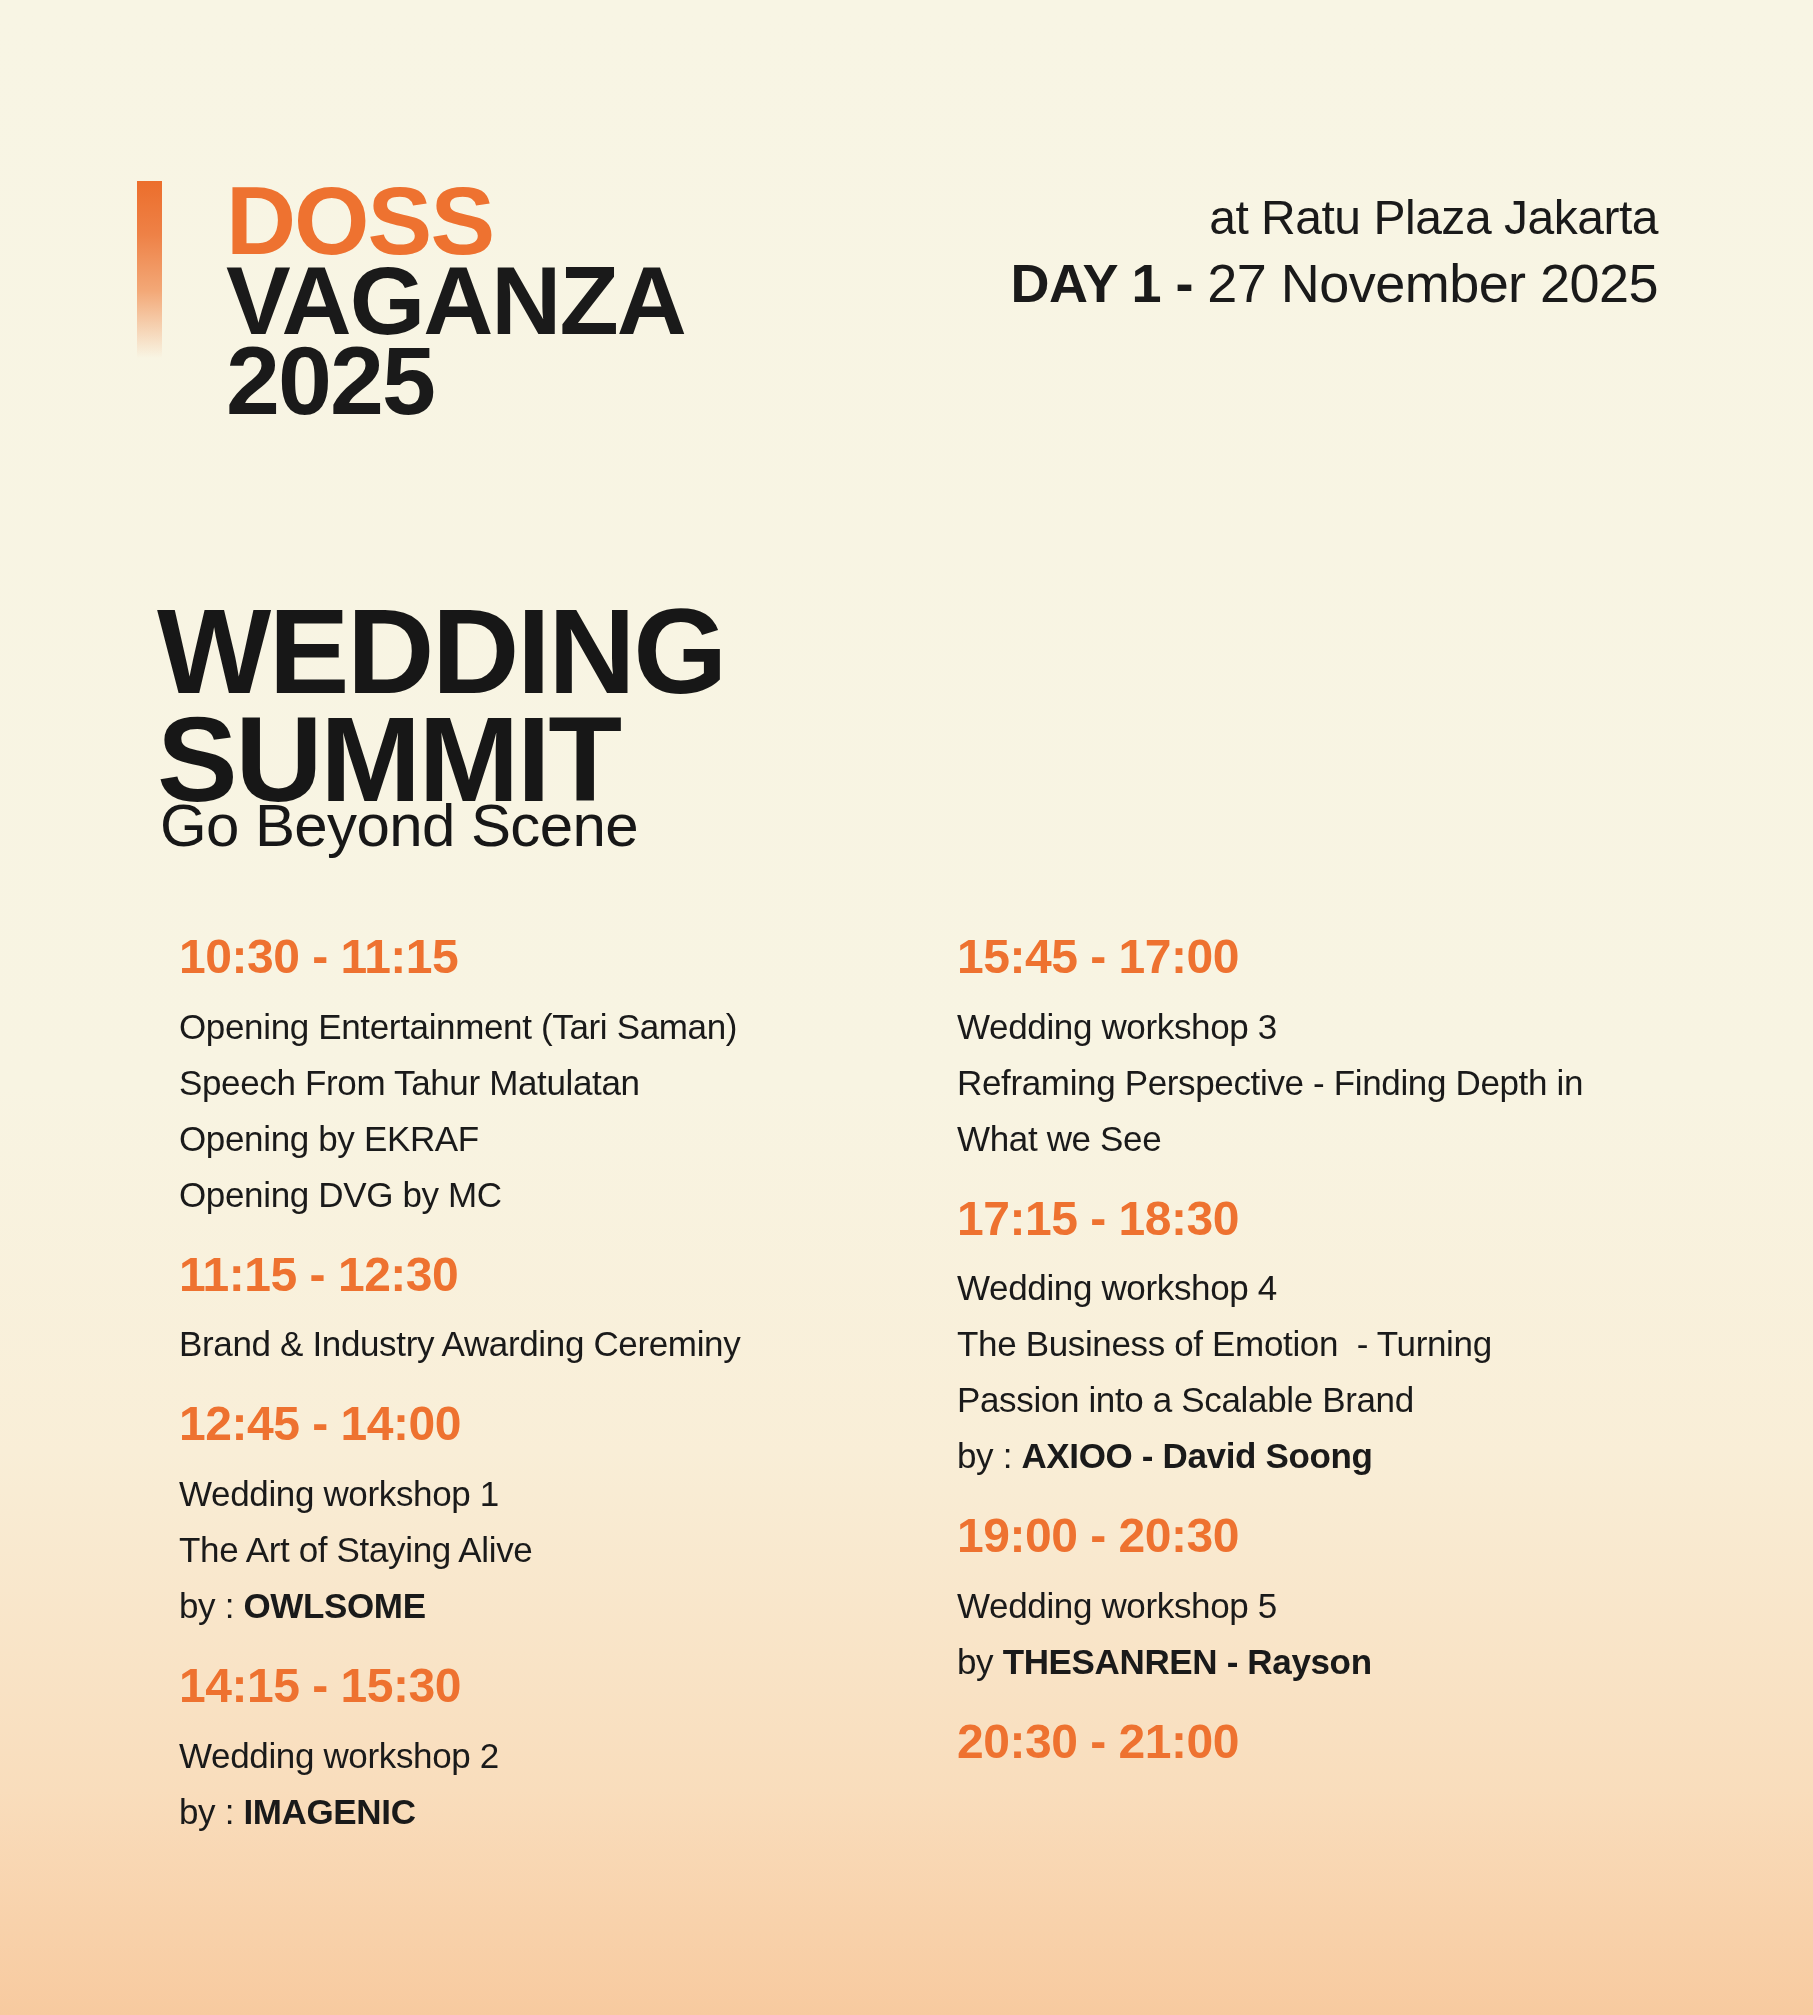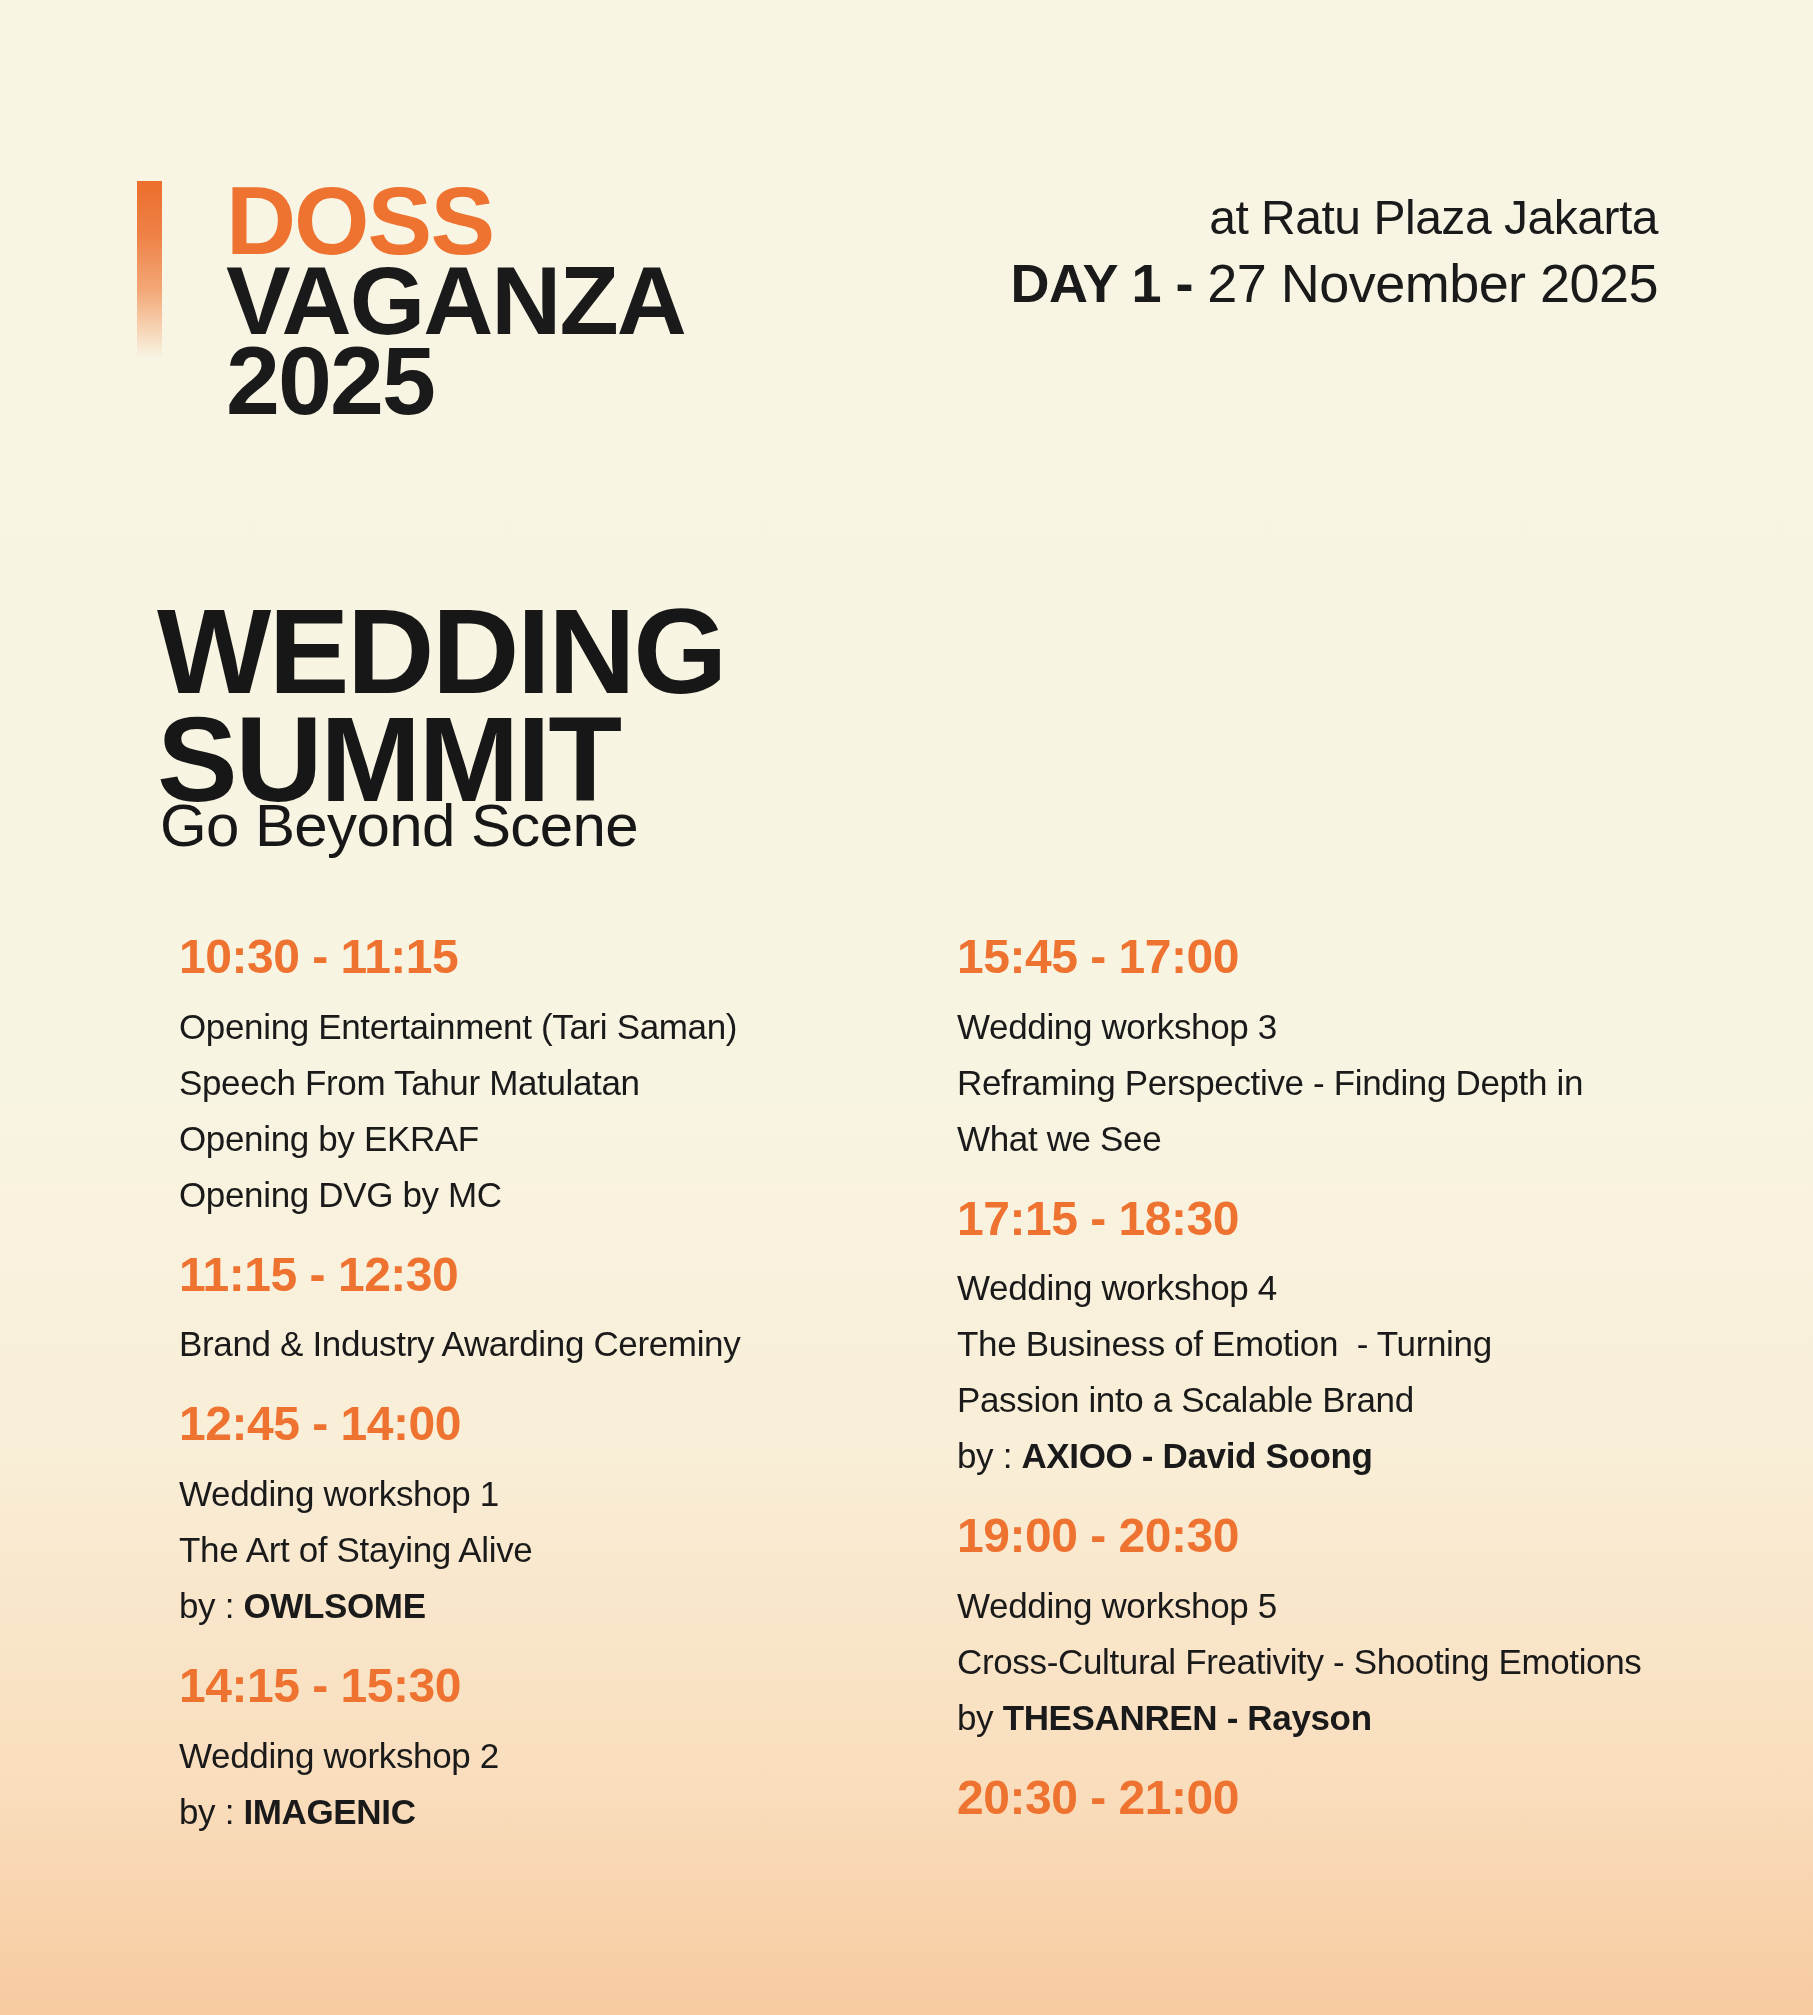--- a/index.html
+++ b/index.html
@@ -134,21 +134,20 @@
       <div class="block">
         <div class="time">17:15 - 18:30</div>
         <div class="line"><span>Wedding workshop 4</span></div>
         <div class="line"><span>The Business of Emotion  - Turning</span></div>
         <div class="line"><span>Passion into a Scalable Brand</span></div>
         <div class="line"><span>by : </span><b>AXIOO - David Soong</b></div>
       </div>
       <div class="block">
         <div class="time">19:00 - 20:30</div>
         <div class="line"><span>Wedding workshop 5</span></div>
-        <div class="line"><span>Cross-Cultural Freativity - Shooting Emotions</span></div>
         <div class="line"><span>by </span><b>THESANREN - Rayson</b></div>
       </div>
       <div class="block">
         <div class="time">20:30 - 21:00</div>
       </div>
     </div>
 
 </div>
 
 

